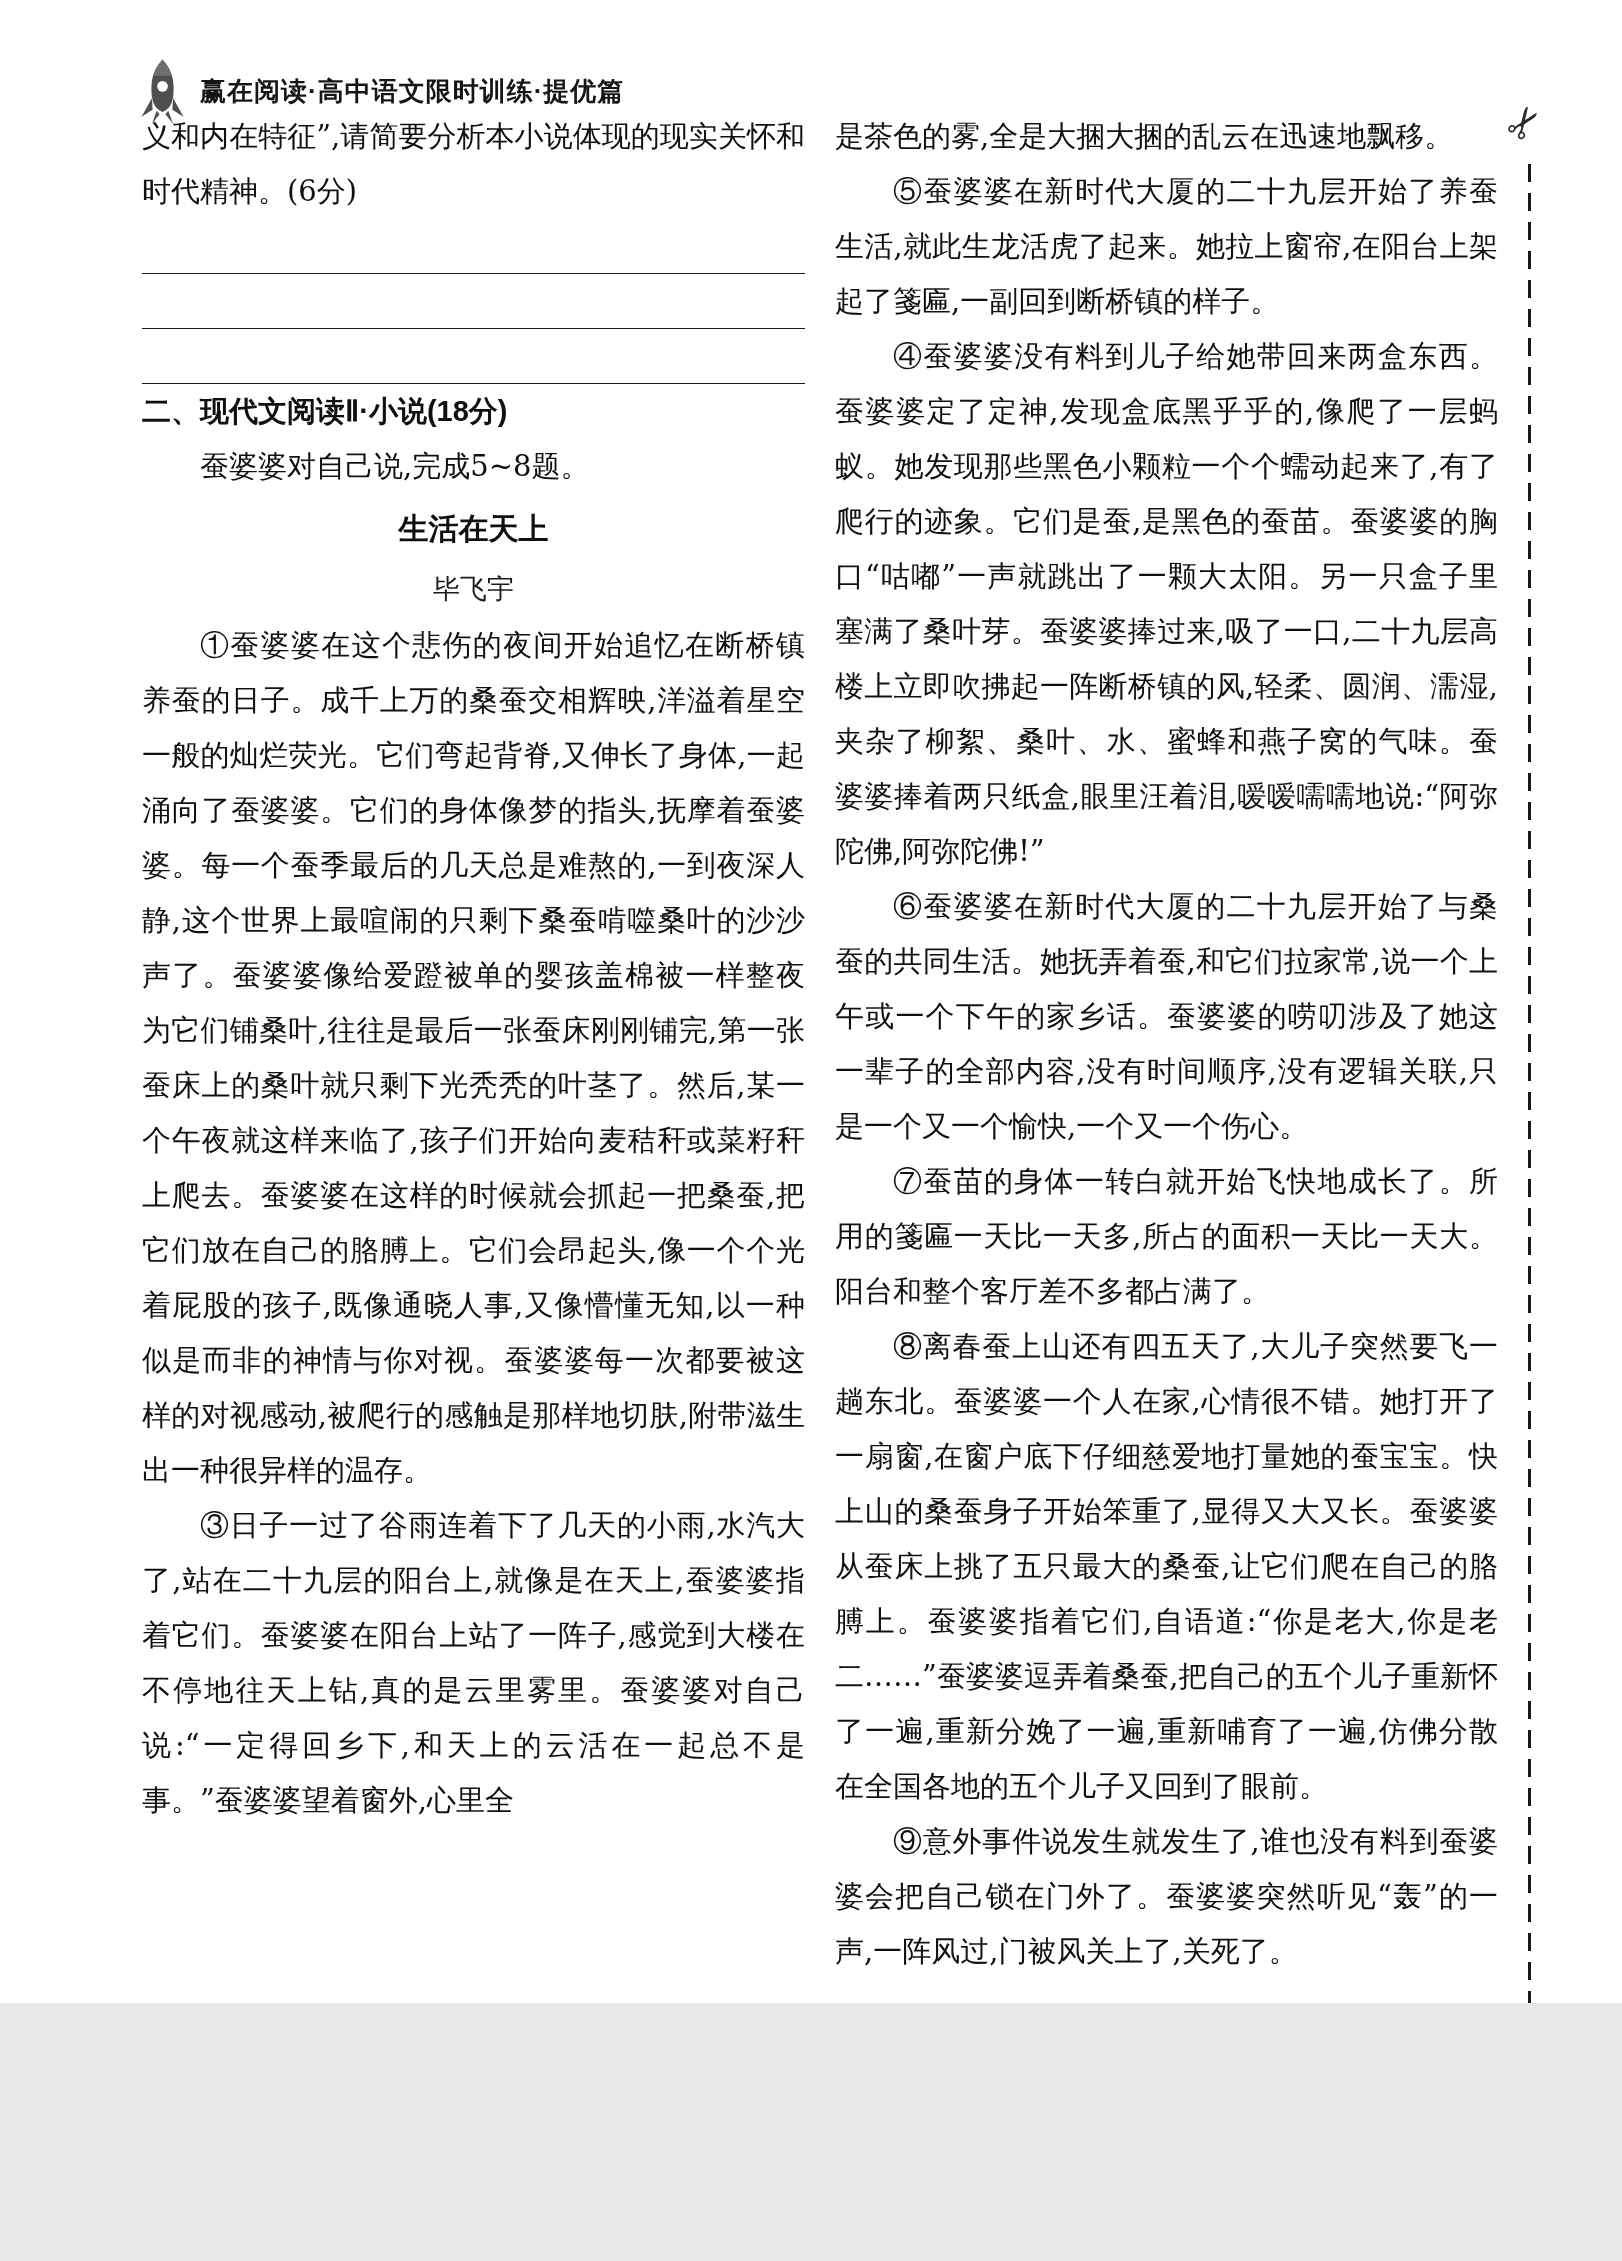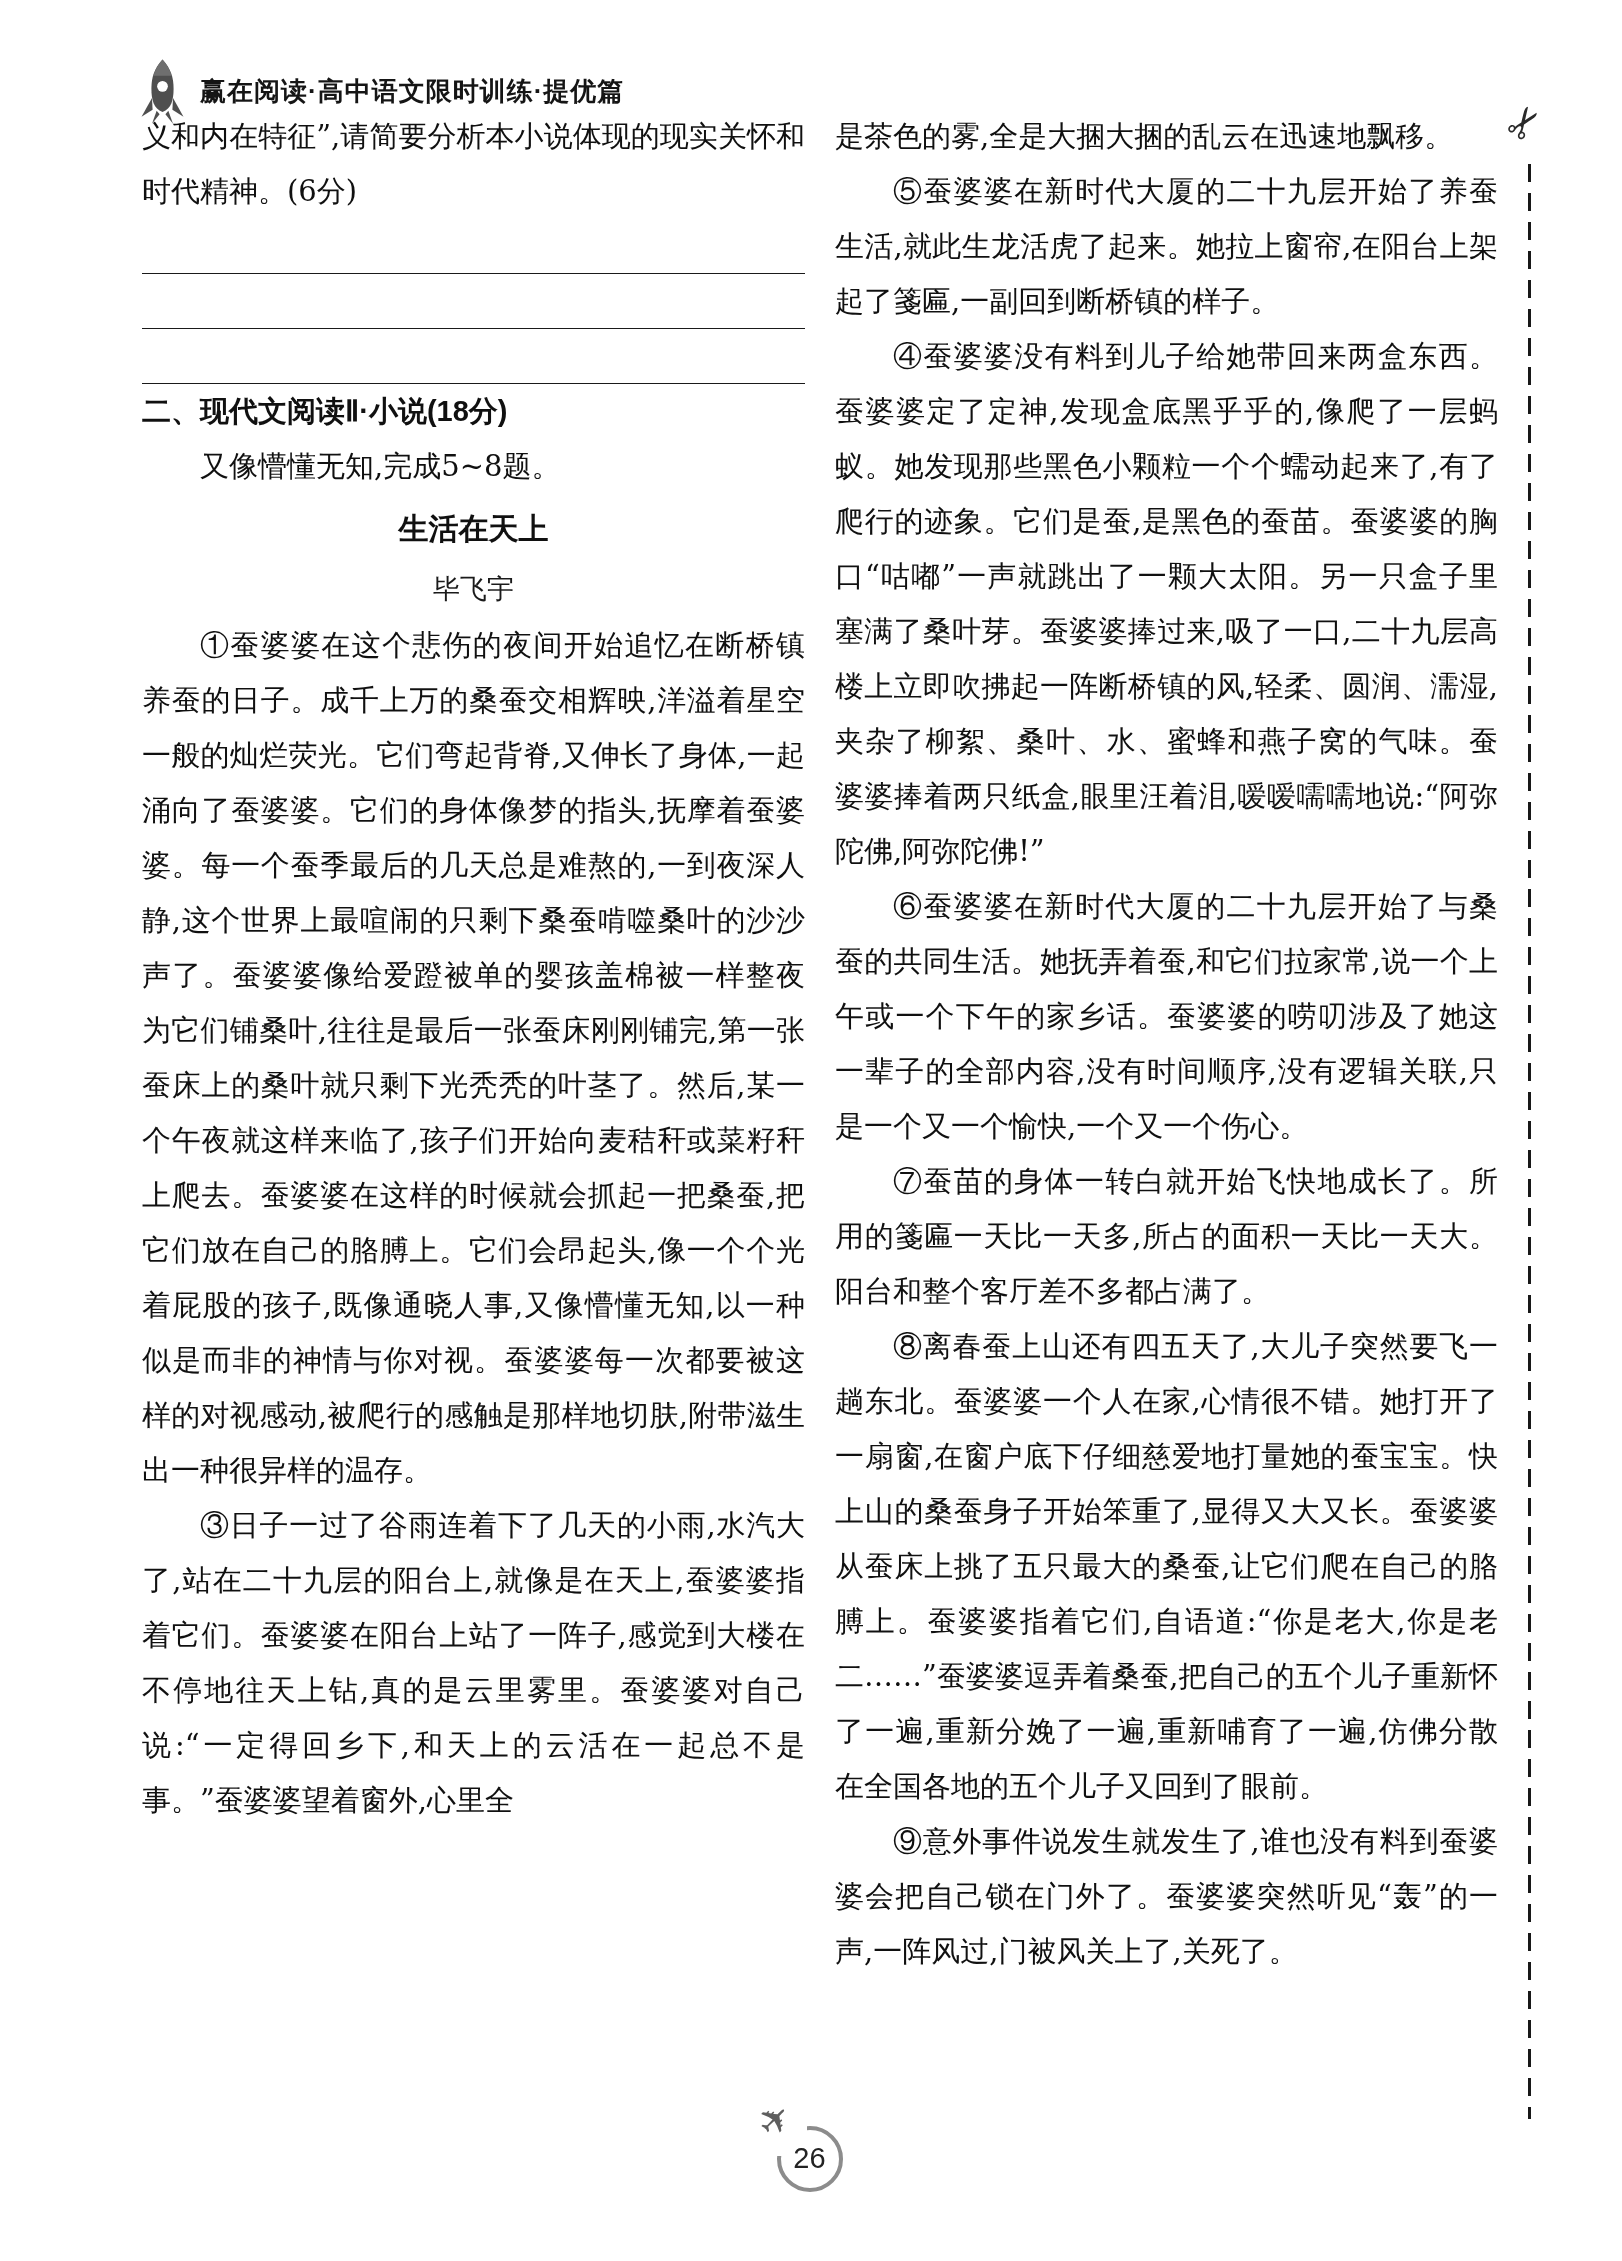--- a/index.html
+++ b/index.html
@@ -1,17 +1,17 @@
 <!DOCTYPE html>
 <html style="font-size:10.2px"><head>
 <meta charset="utf-8">
 <style>
   html,body{margin:0;padding:0;background:#e8e8e8;}
   .page{
-    position:relative;width:1622px;height:2261px;background:#ffffff;
+    position:relative;width:1622px;height:2003px;background:#ffffff;
     overflow:hidden;color:#0d0d0d;margin:0 auto;
     font-family:"DejaVu Serif","Liberation Serif",serif;
   }
   
   .header{position:absolute;left:139px;top:56px;display:flex;align-items:center;gap:14px;}
   .rocket{width:47px;height:70px;flex:0 0 auto;}
   .brand{
     font-family:"Liberation Sans","DejaVu Sans",sans-serif;font-weight:700;
     font-size:26px;letter-spacing:1px;color:#151515;white-space:nowrap;
   }
@@ -88,21 +88,21 @@
   </div>
 
   <div class="column left">
     <p class="flush">义和内在特征”,请简要分析本小说体现的现实关怀和时代精神。(6分)</p>
     <div class="answer-lines">
       <div class="answer-line"></div>
       <div class="answer-line"></div>
       <div class="answer-line"></div>
     </div>
     <p class="section-heading">二、现代文阅读Ⅱ·小说(18分)</p>
-    <p class="reading-intro">又像懵懂无知,完成5~8题。</p>
+    <p class="reading-intro">蚕婆婆对自己说,完成5~8题。</p>
     <p class="story-title">生活在天上</p>
     <p class="story-author">毕飞宇</p>
     <p class="para story-start">①蚕婆婆在这个悲伤的夜间开始追忆在断桥镇养蚕的日子。成千上万的桑蚕交相辉映,洋溢着星空一般的灿烂荧光。它们弯起背脊,又伸长了身体,一起涌向了蚕婆婆。它们的身体像梦的指头,抚摩着蚕婆婆。每一个蚕季最后的几天总是难熬的,一到夜深人静,这个世界上最喧闹的只剩下桑蚕啃噬桑叶的沙沙声了。蚕婆婆像给爱蹬被单的婴孩盖棉被一样整夜为它们铺桑叶,往往是最后一张蚕床刚刚铺完,第一张蚕床上的桑叶就只剩下光秃秃的叶茎了。然后,某一个午夜就这样来临了,孩子们开始向麦秸秆或菜籽秆上爬去。蚕婆婆在这样的时候就会抓起一把桑蚕,把它们放在自己的胳膊上。它们会昂起头,像一个个光着屁股的孩子,既像通晓人事,又像懵懂无知,以一种似是而非的神情与你对视。蚕婆婆每一次都要被这样的对视感动,被爬行的感触是那样地切肤,附带滋生出一种很异样的温存。</p>
     <p class="para">③日子一过了谷雨连着下了几天的小雨,水汽大了,站在二十九层的阳台上,就像是在天上,蚕婆婆指着它们。蚕婆婆在阳台上站了一阵子,感觉到大楼在不停地往天上钻,真的是云里雾里。蚕婆婆对自己说:“一定得回乡下,和天上的云活在一起总不是事。”蚕婆婆望着窗外,心里全</p>
   </div>
 
   <div class="column right">
     <p class="flush">是茶色的雾,全是大捆大捆的乱云在迅速地飘移。</p>
     <p class="para">⑤蚕婆婆在新时代大厦的二十九层开始了养蚕生活,就此生龙活虎了起来。她拉上窗帘,在阳台上架起了箋匾,一副回到断桥镇的样子。</p>
     <p class="para">④蚕婆婆没有料到儿子给她带回来两盒东西。蚕婆婆定了定神,发现盒底黑乎乎的,像爬了一层蚂蚁。她发现那些黑色小颗粒一个个蠕动起来了,有了爬行的迹象。它们是蚕,是黑色的蚕苗。蚕婆婆的胸口“咕嘟”一声就跳出了一颗大太阳。另一只盒子里塞满了桑叶芽。蚕婆婆捧过来,吸了一口,二十九层高楼上立即吹拂起一阵断桥镇的风,轻柔、圆润、濡湿,夹杂了柳絮、桑叶、水、蜜蜂和燕子窝的气味。蚕婆婆捧着两只纸盒,眼里汪着泪,嗳嗳嚅嚅地说:“阿弥陀佛,阿弥陀佛!”</p>

